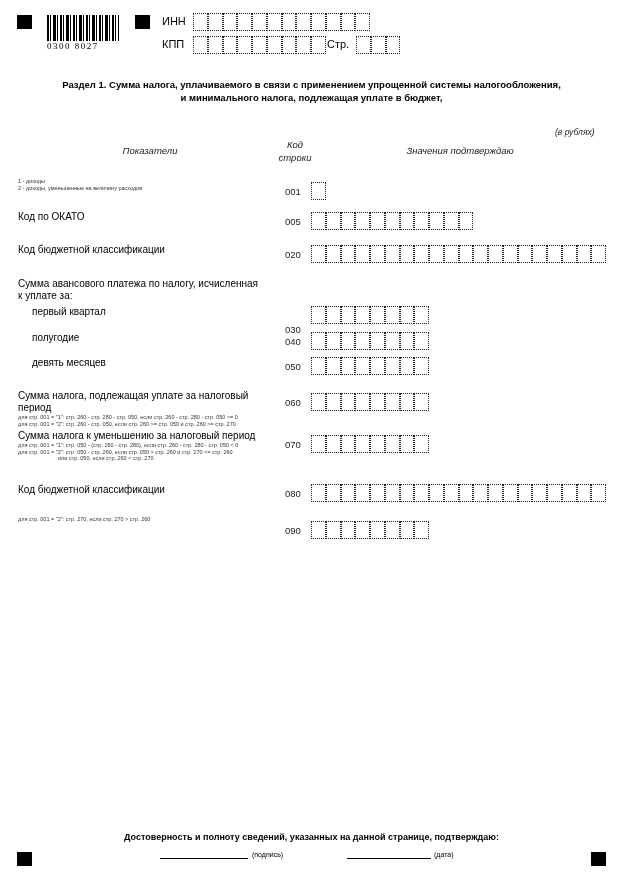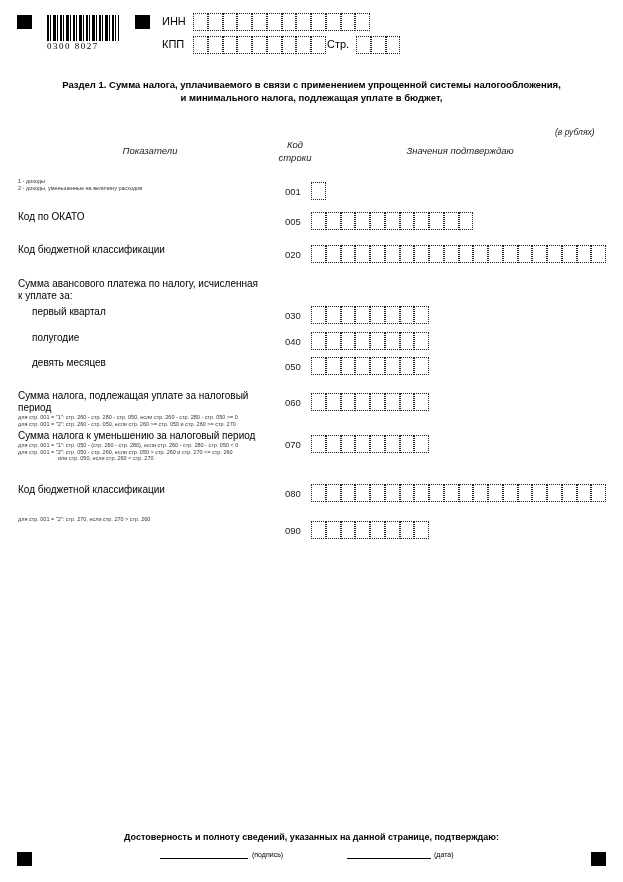--- a/index.html
+++ b/index.html
@@ -131,21 +131,21 @@
       <div class="cell" style="width: 14.75px;"></div>
       <div class="cell" style="width: 14.75px;"></div>
       <div class="cell" style="width: 14.75px;"></div>
     </div>
     <div class="row-label" style="top: 278px; left: 18px; width: 245px;">
       <div>Сумма авансового платежа по налогу, исчисленная к уплате за:</div>
     </div>
     <div class="row-label" style="top: 306px; left: 32px; width: 265px;">
       <div>первый квартал</div>
     </div>
-    <div class="code" style="top: 310px;">030</div>
+    <div class="code" style="top: 324px;">030</div>
     <div class="cells" style="left: 311px; top: 306px;">
       <div class="cell" style="width: 14.75px;"></div>
       <div class="cell" style="width: 14.75px;"></div>
       <div class="cell" style="width: 14.75px;"></div>
       <div class="cell" style="width: 14.75px;"></div>
       <div class="cell" style="width: 14.75px;"></div>
       <div class="cell" style="width: 14.75px;"></div>
       <div class="cell" style="width: 14.75px;"></div>
       <div class="cell" style="width: 14.75px;"></div>
     </div>

